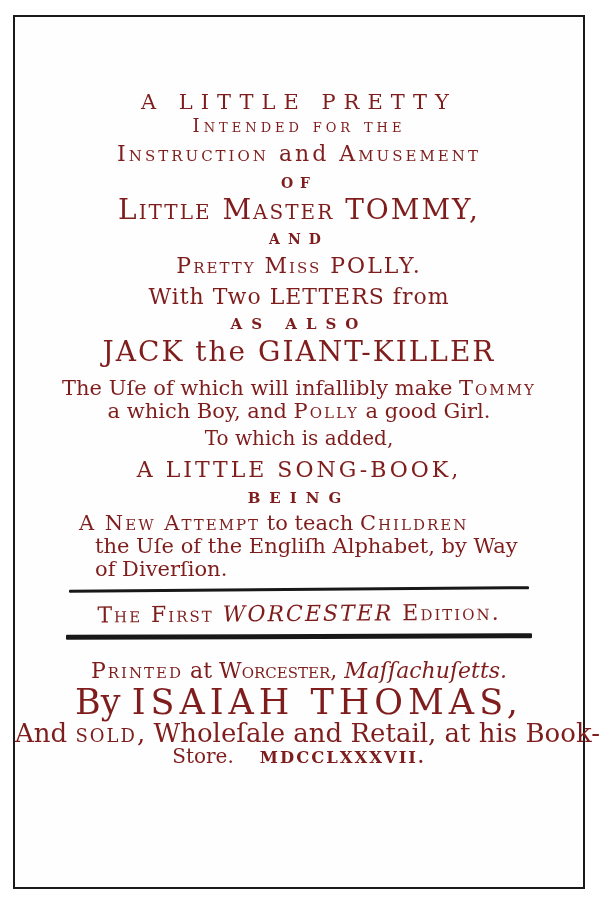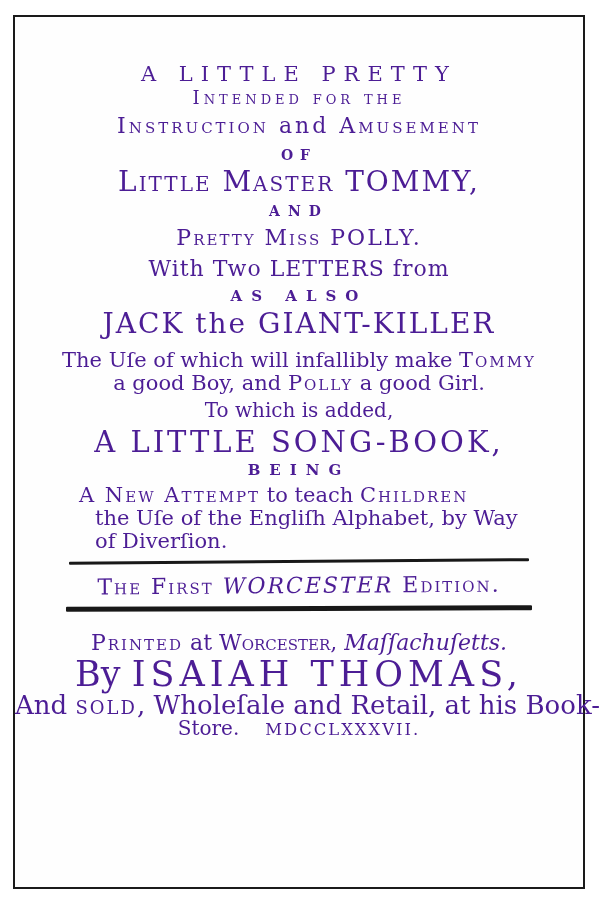--- a/index.html
+++ b/index.html
@@ -17,44 +17,44 @@
     width: 572px;
     height: 874px;
     box-sizing: border-box;
     border: 2px solid #1a1a1a;
     background: #fefefe;
   }
   .content {
     box-sizing: border-box;
     width: 100%;
     height: 100%;
-    padding-top: 44px;
+    padding-top: 72px;
     text-align: center;
-    color: #4c1d95;
+    color: #7f1d1d;
     font-family: "DejaVu Serif", "Liberation Serif", serif;
   }
   .ln { white-space: nowrap; }
 
   
   .t-pre       { font-size: 21px; line-height: 26px; letter-spacing: 8px; }
   .t-main      { font-size: 36px; line-height: 45px; letter-spacing: 7px; margin-top: 2px; }
   .t-intended  { font-size: 18px; line-height: 22px; letter-spacing: 4px; font-variant: small-caps; }
   .t-instr     { font-size: 22px; line-height: 27px; letter-spacing: 3px; margin-top: 3px; }
   .t-of        { font-size: 14px; line-height: 17px; letter-spacing: 7px; margin-top: 8px; font-weight: bold; }
   .t-tommy     { font-size: 28px; line-height: 35px; letter-spacing: 2px; font-variant: small-caps; }
   .t-and       { font-size: 14px; line-height: 17px; letter-spacing: 8px; margin-top: 4px; font-weight: bold; }
   .t-polly     { font-size: 22px; line-height: 35px; letter-spacing: 2px; font-variant: small-caps; }
   .t-letters   { font-size: 22px; line-height: 27px; letter-spacing: 1px; }
   .t-jack      { font-size: 28px; line-height: 35px; letter-spacing: 2px; }
   .t-asalso    { font-size: 15px; line-height: 19px; letter-spacing: 9px; margin-top: 5px; font-weight: bold; }
   .t-ball      { font-size: 24px; line-height: 30px; letter-spacing: 2px; }
   .t-use       { font-size: 21px; line-height: 23px; margin-top: 8px; }
   .t-use2      { font-size: 21px; line-height: 23px; }
   .t-added     { font-size: 20px; line-height: 25px; margin-top: 3px; }
-  .t-songbook  { font-size: 29px; line-height: 38px; letter-spacing: 3px; }
+  .t-songbook  { font-size: 22px; line-height: 38px; letter-spacing: 3px; }
   .t-being     { font-size: 15px; line-height: 19px; letter-spacing: 9px; font-weight: bold; }
   .t-attempt   { font-size: 21px; line-height: 23px; text-align: left; padding-left: 80px; white-space: nowrap; }
   .t-attempt.first { margin-top: 4px; margin-left: -16px; }
   .t-edition   { font-size: 22px; line-height: 27px; letter-spacing: 2px; margin-top: 9px; transform: rotate(-0.4deg); }
   .t-printed   { font-size: 22px; line-height: 28px; margin-top: 18px; }
   .t-publisher { font-size: 35px; line-height: 34px; }
   .t-sold      { font-size: 26px; line-height: 23px; margin-top: 3px; }
   .t-store     { font-size: 20px; line-height: 23px; }
 
   
@@ -65,40 +65,40 @@
   }
   .rule-thin  { width: 460px; height: 3px; margin-top: 7px; transform: rotate(-0.45deg); }
   .rule-thick { width: 466px; height: 5px; margin-top: 7px; transform: rotate(-0.2deg); }
 
   
   .seg.sc  { font-variant: small-caps; }
   .seg.it  { font-style: italic; }
   .seg.sp  { letter-spacing: 2px; }
   .seg.wsp { letter-spacing: 5px; }
   .seg.sm  { font-size: 0.82em; }
-  .seg.gapL{ margin-left: 26px; }
+  .seg.gapL{ margin-left: 26px; font-weight: bold; }
 </style>
 </head>
 <body>
 
 <div class="page-frame">
   <div class="content">
 
     <div class="ln t-pre">A LITTLE PRETTY</div>
     <div class="ln t-intended">Intended for the</div>
     <div class="ln t-instr"><span class="seg sc">Instruction</span><span class="seg"> and </span><span class="seg sc">Amusement</span></div>
     <div class="ln t-of">OF</div>
     <div class="ln t-tommy">Little Master TOMMY,</div>
     <div class="ln t-and">AND</div>
     <div class="ln t-polly">Pretty Miss POLLY.</div>
     <div class="ln t-letters">With Two LETTERS from</div>
     <div class="ln t-asalso">AS ALSO</div>
     <div class="ln t-jack">JACK the GIANT-KILLER</div>
     <div class="ln t-use"><span class="seg">The Uſe of which will infallibly make </span><span class="seg sc sp">Tommy</span></div>
-    <div class="ln t-use2"><span class="seg">a good Boy, and </span><span class="seg sc sp">Polly</span><span class="seg"> a good Girl.</span></div>
+    <div class="ln t-use2"><span class="seg">a which Boy, and </span><span class="seg sc sp">Polly</span><span class="seg"> a good Girl.</span></div>
     <div class="ln t-added">To which is added,</div>
     <div class="ln t-songbook">A LITTLE SONG-BOOK,</div>
     <div class="ln t-being">BEING</div>
     <div class="t-attempt first"><span class="seg sc sp">A New Attempt</span><span class="seg"> to teach </span><span class="seg sc sp">Children</span></div>
     <div class="t-attempt">the Uſe of the Engliſh Alphabet, by Way</div>
     <div class="t-attempt">of Diverſion.</div>
 
     <div class="rule rule-thin"></div>
     <div class="ln t-edition"><span class="seg sc">The First </span><span class="seg it">WORCESTER</span><span class="seg sc"> Edition.</span></div>
     <div class="rule rule-thick"></div>

